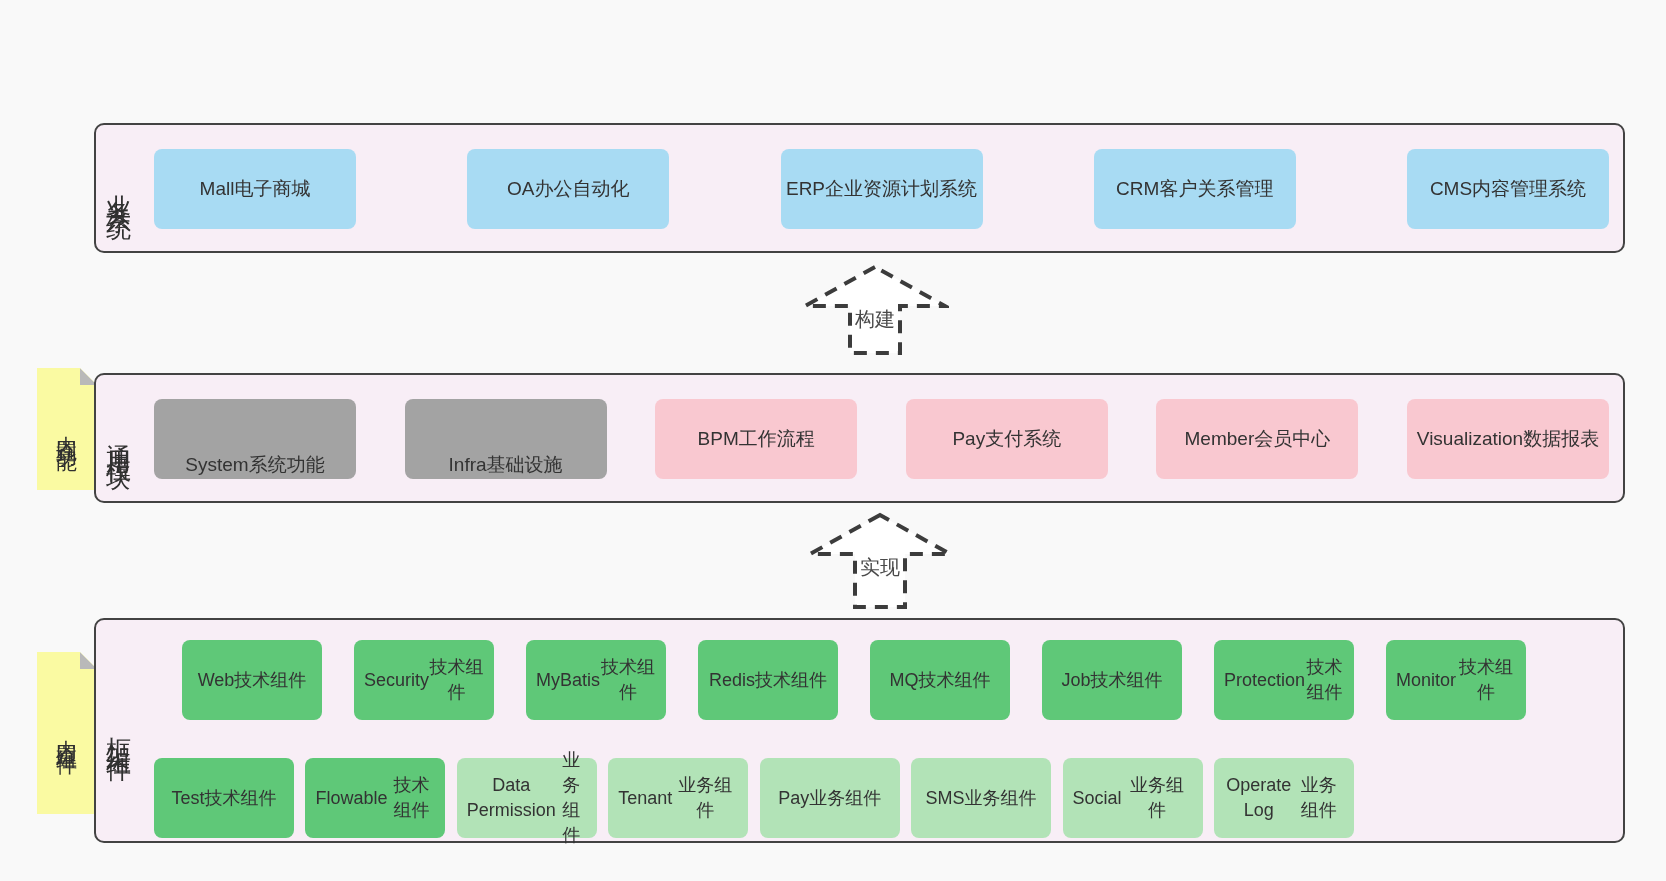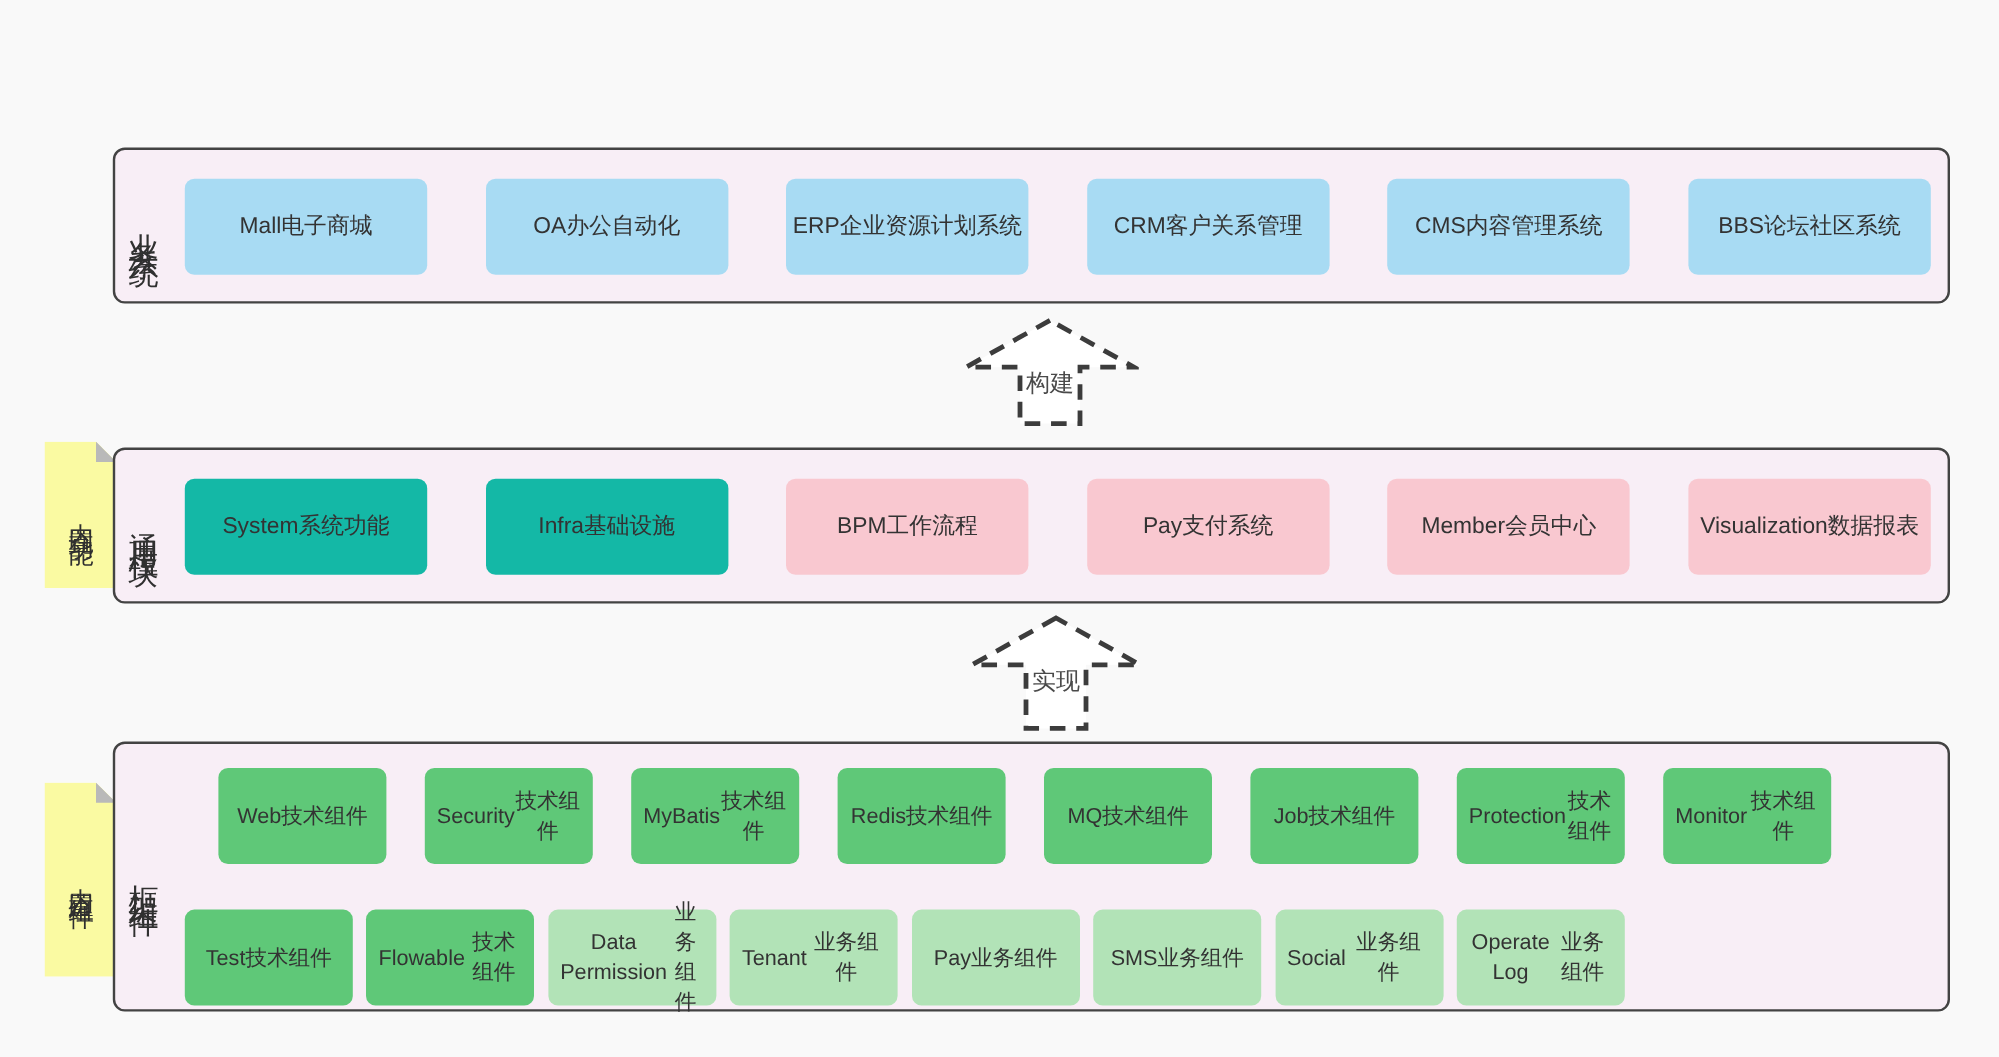--- a/index.html
+++ b/index.html
@@ -31,21 +31,21 @@
 
   .box {
     border-radius: 8px; display: flex; flex-direction: row;
     align-items: center; justify-content: center; text-align: center;
     color: #333;
   }
   .box-lg { width: 202px; height: 80px; font-size: 19px; line-height: 1.5; }
   .box-sm { width: 140px; height: 80px; font-size: 18px; line-height: 1.38; padding: 0 10px; }
 
   .blue        { background: #a8dbf3; }
-  .red         { background: #14b8a6; }
+  .red         { background: #a3a3a3; align-items: flex-end; }
   .pink        { background: #f9c8d0; }
   .green       { background: #5fc878; }
   .green-light { background: #b2e3b7; }
 
   
   .sticky {
     position: absolute; width: 60px; background: #fafaa2; z-index: 1;
     clip-path: polygon(0 0, calc(100% - 17px) 0, 100% 17px, 100% 100%, 0 100%);
     display: flex; align-items: center; justify-content: center;
   }
@@ -92,24 +92,20 @@
         <div>企业资源计划系统</div>
       </div>
       <div class="box box-lg blue">
         <div>CRM</div>
         <div>客户关系管理</div>
       </div>
       <div class="box box-lg blue">
         <div>CMS</div>
         <div>内容管理系统</div>
       </div>
-      <div class="box box-lg blue">
-        <div>BBS</div>
-        <div>论坛社区系统</div>
-      </div>
     </div>
   </div>
 
   <div class="arrow" id="arrow-build">
     <svg viewBox="0 0 148 92">
       <path d="M74 3 L4 42 H49 V89 H99 V42 H144 Z"></path>
     </svg>
     <span class="arrow-label">构建</span>
   </div>
 

